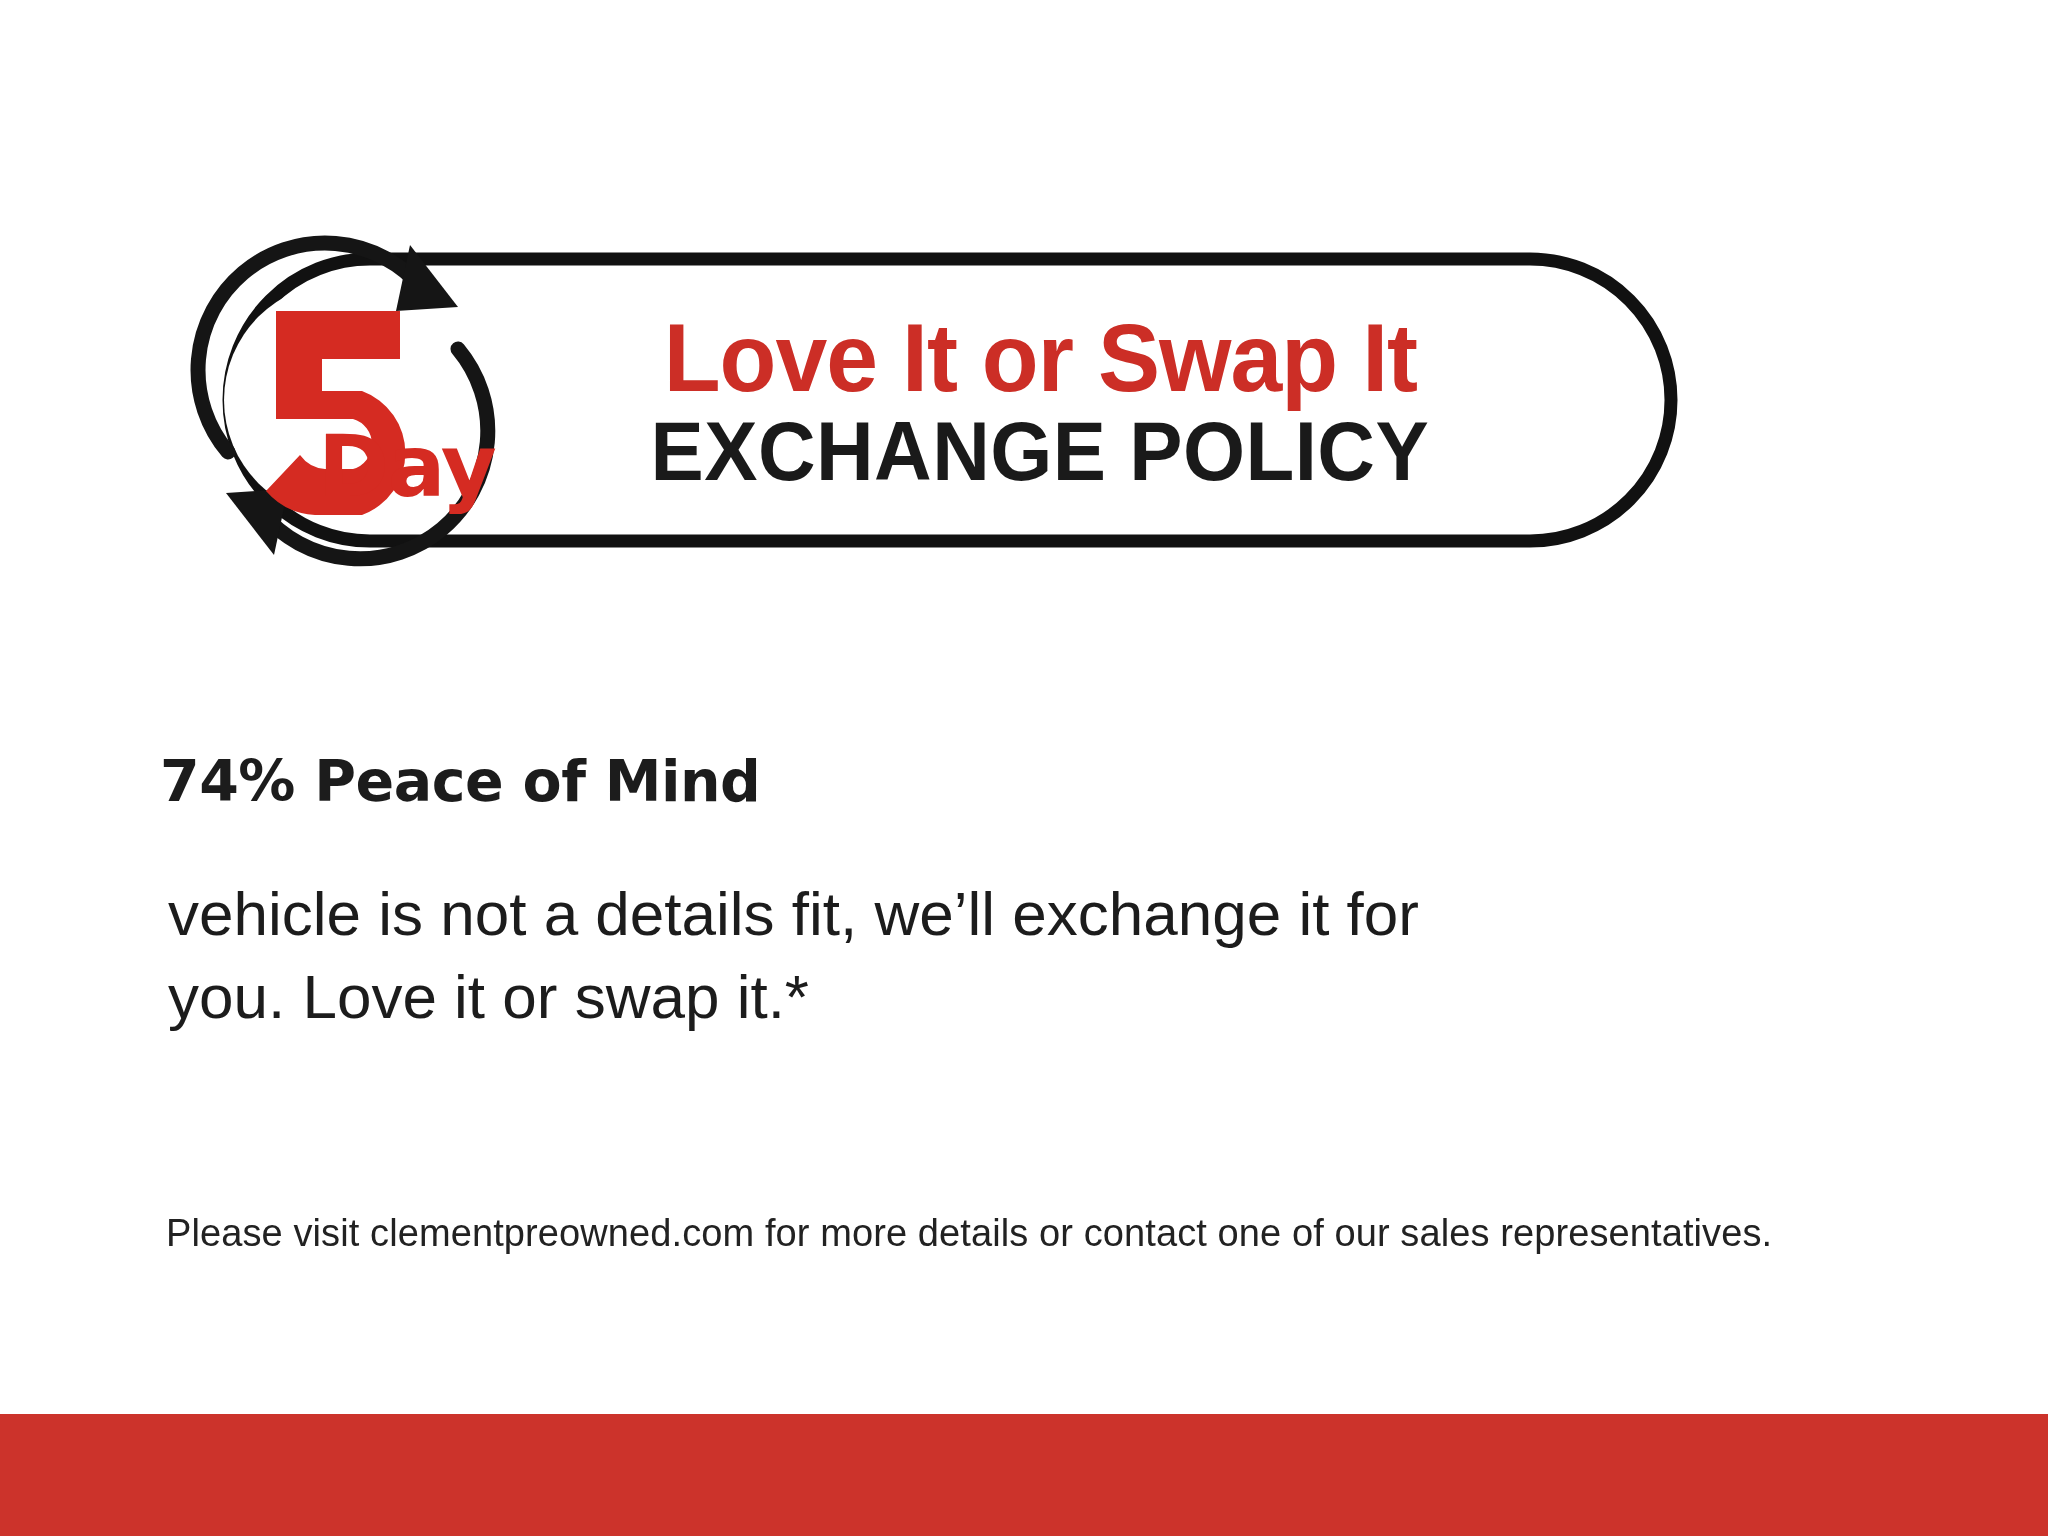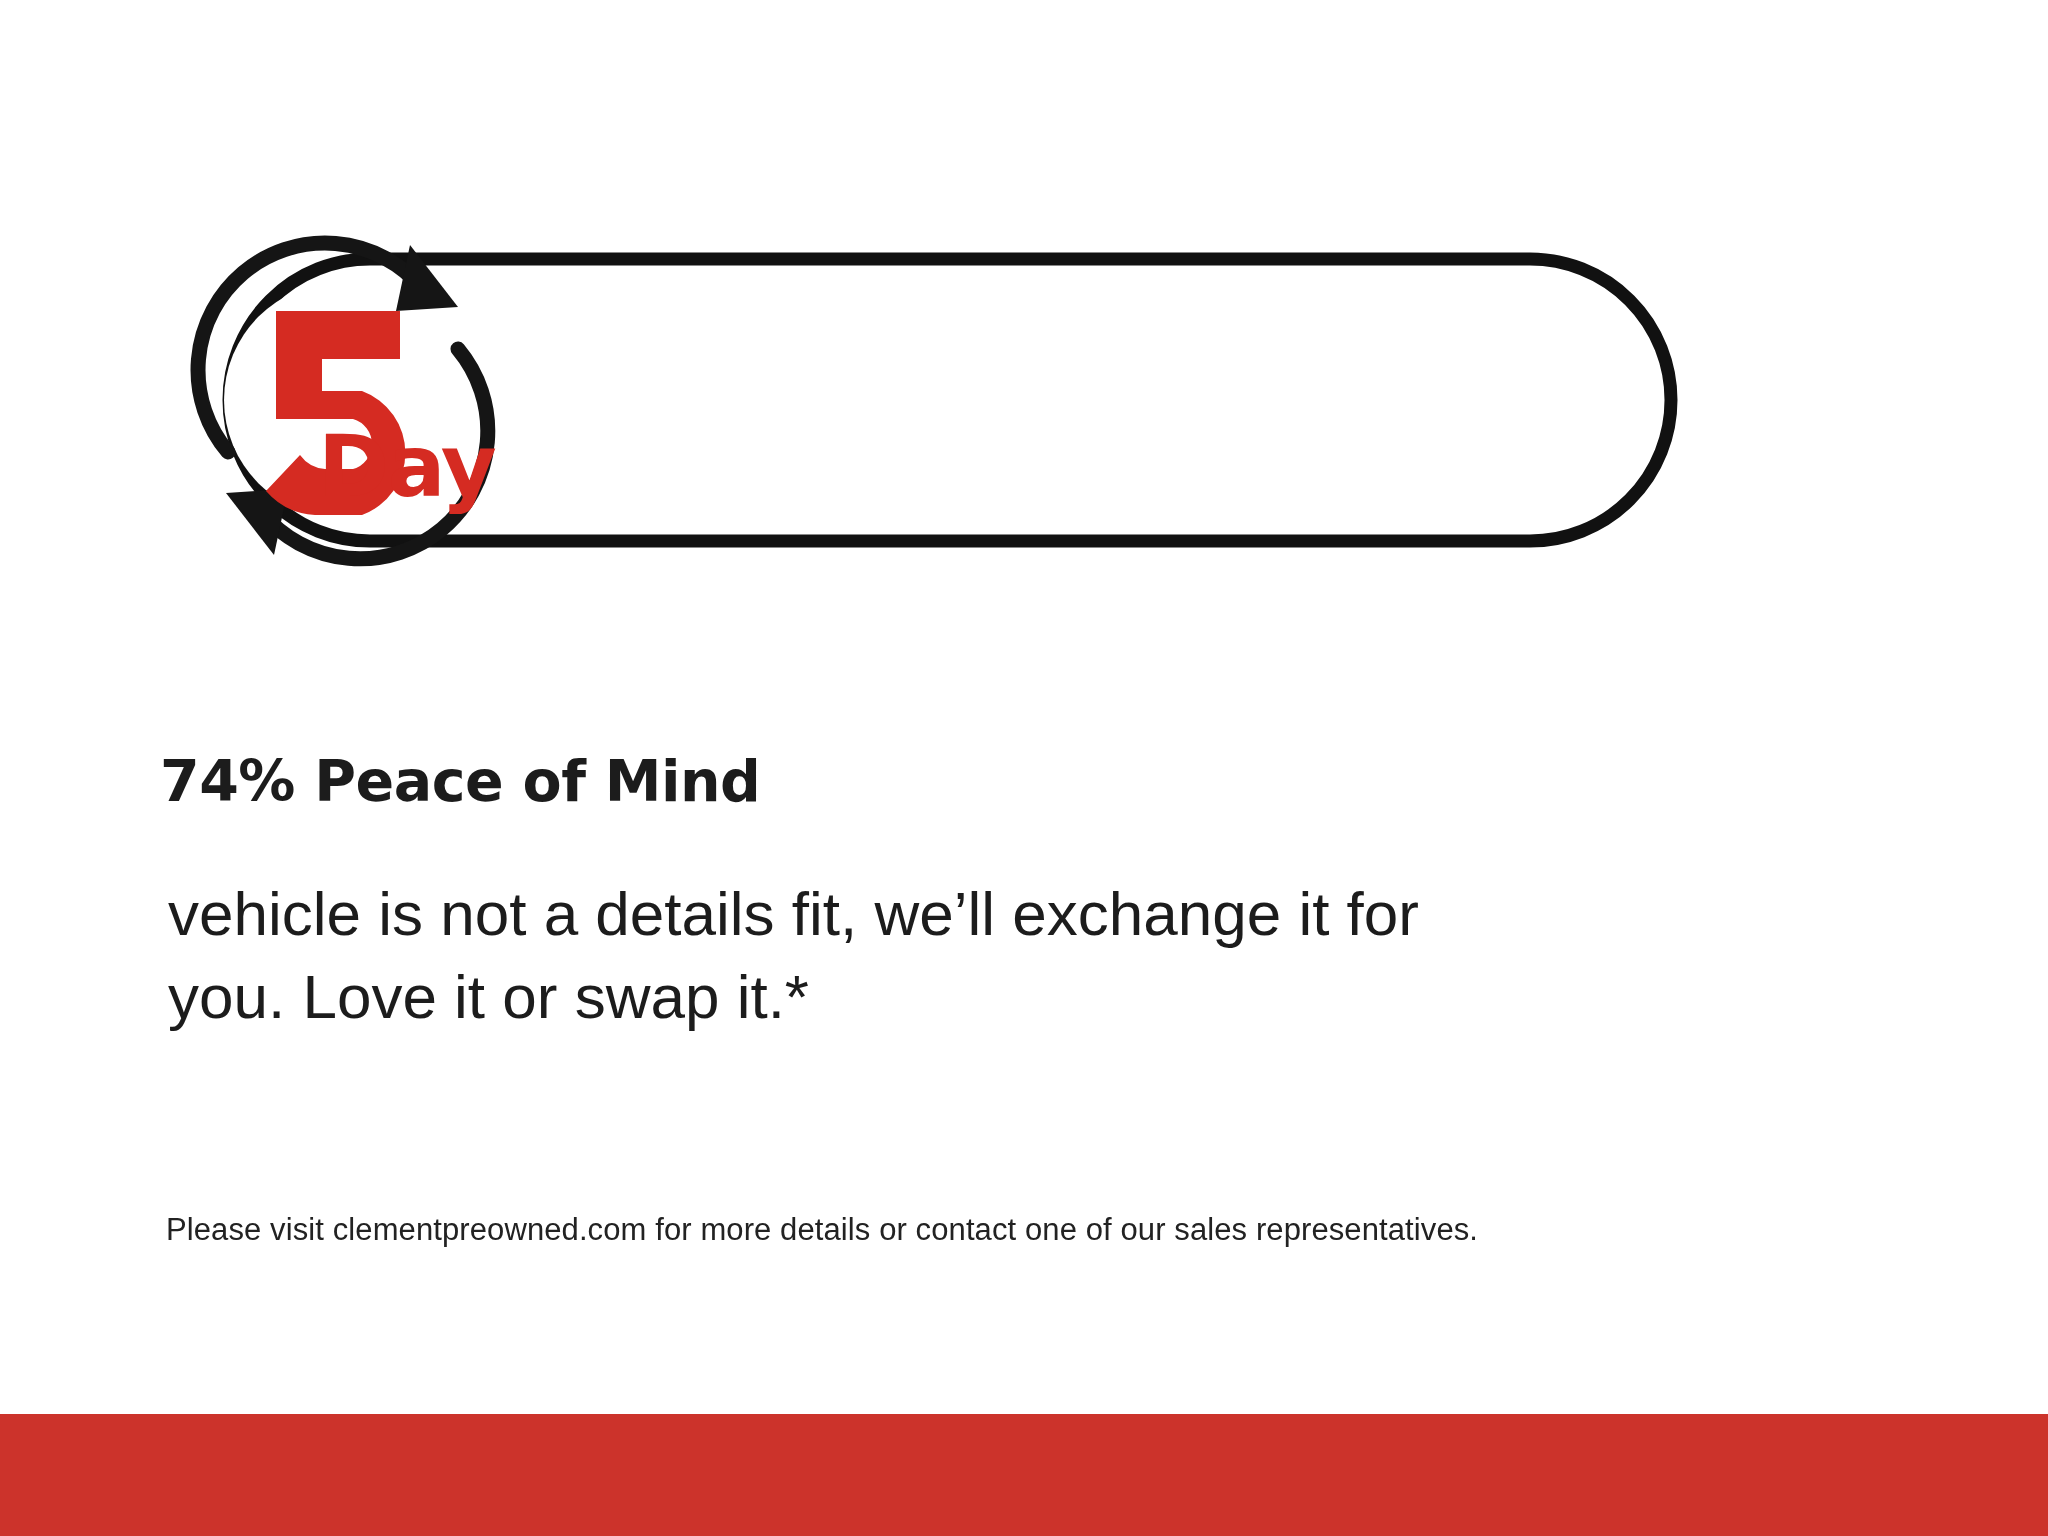--- a/index.html
+++ b/index.html
@@ -104,21 +104,21 @@
     display: block;
     white-space: nowrap;
   }
 
   .footnote {
     position: absolute;
     left: 166px;
     top: 1212px;
     font-family: "Liberation Sans Narrow", "Liberation Sans", sans-serif;
     font-weight: 400;
-    font-size: 31px;
+    font-size: 38px;
     letter-spacing: 0.1px;
     color: #222222;
     white-space: nowrap;
   }
 
   
   .bottom-bar {
     position: absolute;
     left: 0;
     bottom: 0;
@@ -165,20 +165,24 @@
                  A 34 34 0 0 0 215 254
                  L 243 254
                  A 26 26 0 0 0 243 204
                  L 166 204
                  Z" fill="#D52B22"></path>
       </g>
 
       <text x="208" y="281" font-family="DejaVu Sans, sans-serif" font-weight="700" font-size="86" fill="#D52B22" letter-spacing="-2">Day</text>
     </svg>
 
+    <div class="pill-text-block">
+      <div class="headline-love">Love It or Swap It</div>
+      <div class="headline-exchange">EXCHANGE POLICY</div>
+    </div>
   </div>
 
   <div class="subhead">74% Peace of Mind</div>
 
   <div class="body-copy">
     <span class="line">vehicle is not a details fit, we’ll exchange it for</span>
     <span class="line">you. Love it or swap it.*</span>
   </div>
 
   <div class="footnote">Please visit clementpreowned.com for more details or contact one of our sales representatives.</div>

